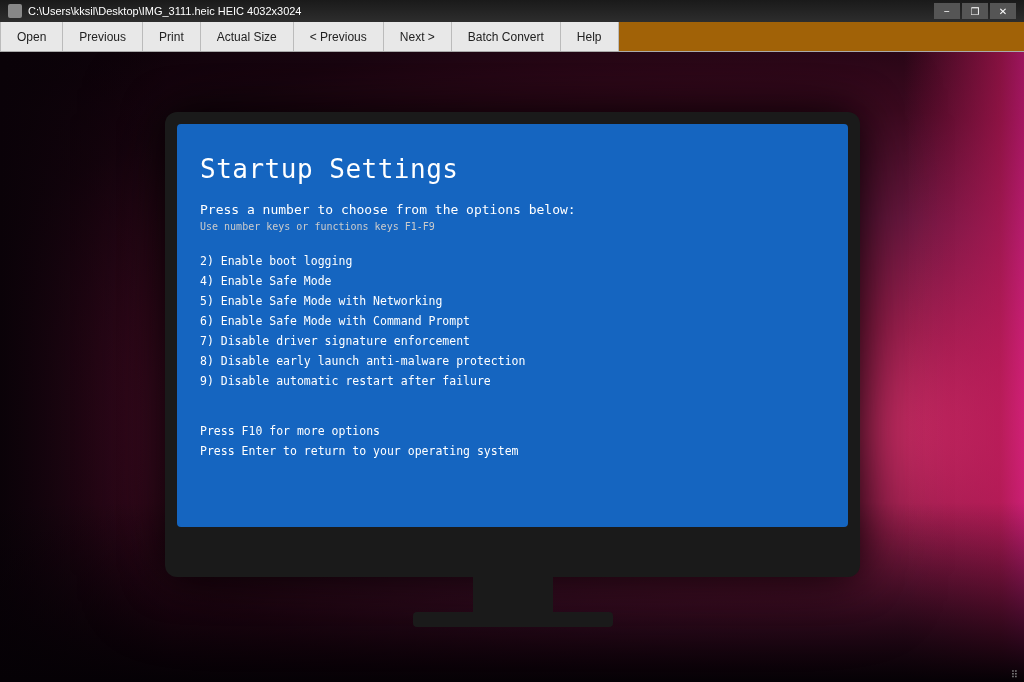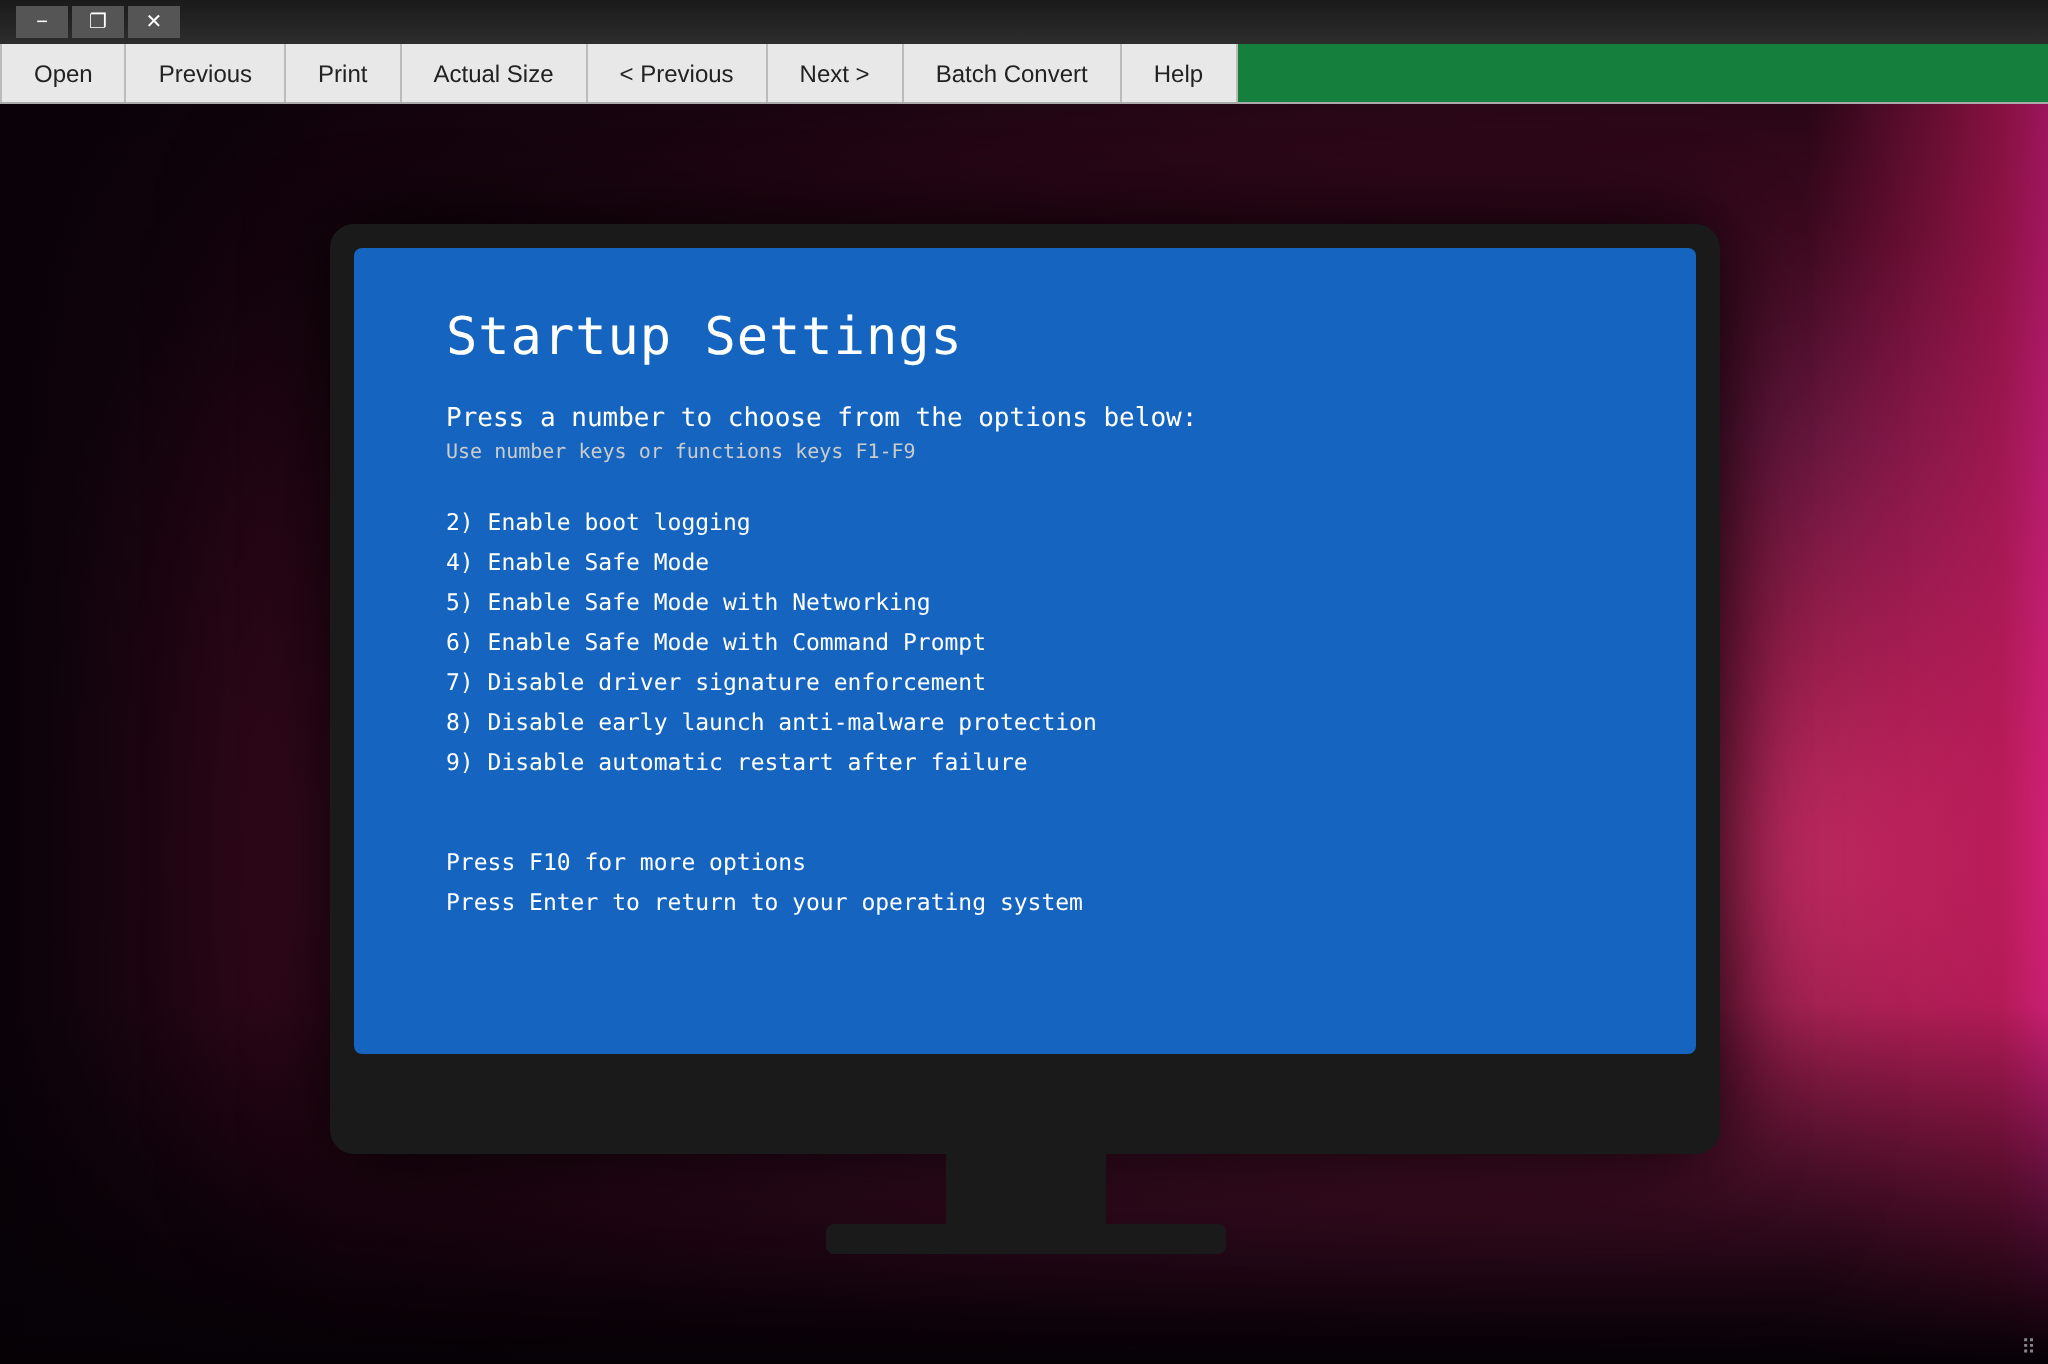--- a/index.html
+++ b/index.html
@@ -49,21 +49,21 @@
       font-size: 10px;
       cursor: pointer;
       display: flex;
       align-items: center;
       justify-content: center;
     }
 
     
     .toolbar {
       height: 30px;
-      background: #15803d;
+      background: #a16207;
       border-bottom: 1px solid #aaa;
       display: flex;
       align-items: stretch;
     }
     .toolbar-btn {
       padding: 0 16px;
       border: none;
       border-right: 1px solid #bbb;
       background: #e8e8e8;
       font-size: 12px;
@@ -128,21 +128,21 @@
       left: 50%;
       transform: translateX(-50%);
       width: 200px;
       height: 15px;
       background: #1a1a1a;
       border-radius: 4px;
     }
 
     
     .screen-content {
-      padding: 30px 46px;
+      padding: 30px 23px;
       color: white;
       font-family: 'Segoe UI', 'Consolas', monospace;
     }
     .screen-title {
       font-size: 26px;
       font-weight: 300;
       margin-bottom: 18px;
       letter-spacing: 0.5px;
     }
     .screen-subtitle {
@@ -206,20 +206,24 @@
       bottom: 2px;
       right: 6px;
       color: #888;
       font-size: 10px;
     }
   </style>
 </head>
 <body>
 
 <div class="title-bar">
+  <div class="title-bar-left">
+    <div class="title-bar-icon"></div>
+    <span class="title-bar-text">C:\Users\kksil\Desktop\IMG_3111.heic HEIC 4032x3024</span>
+  </div>
   <div class="title-bar-controls">
     <button class="title-btn">−</button>
     <button class="title-btn">❐</button>
     <button class="title-btn close">✕</button>
   </div>
 </div>
 
 <div class="toolbar">
   <button class="toolbar-btn">Open</button>
   <button class="toolbar-btn">Previous</button>

